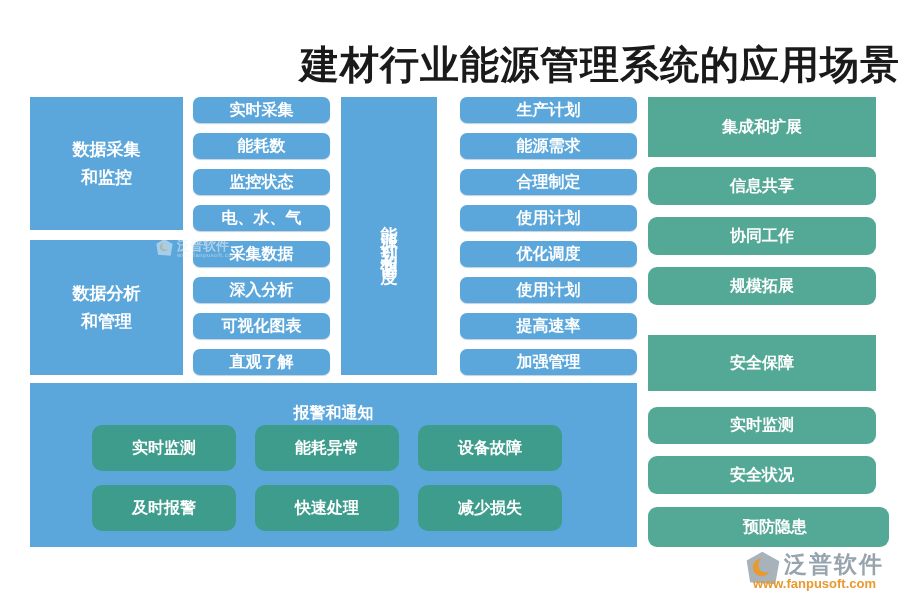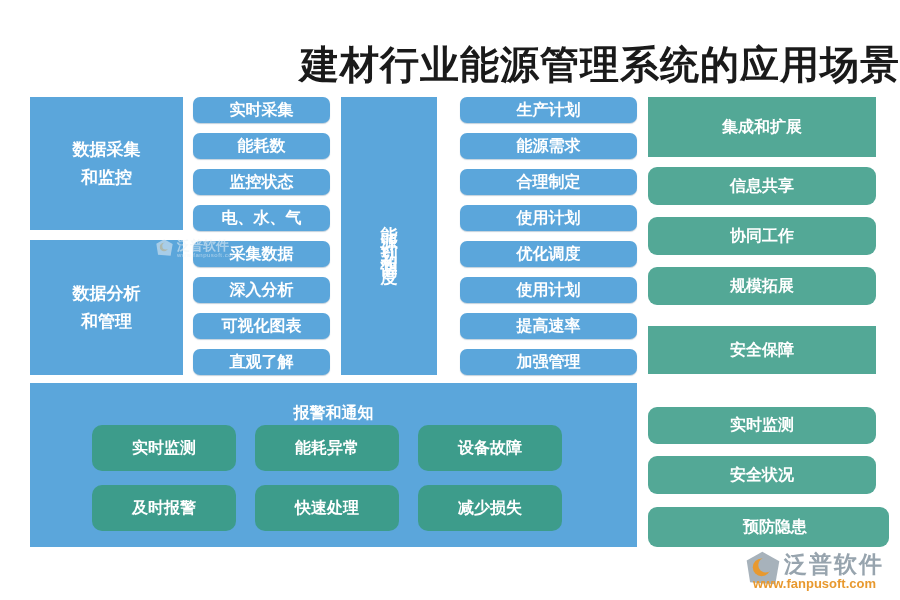--- a/index.html
+++ b/index.html
@@ -80,21 +80,21 @@
     <div class="pill">优化调度</div>
     <div class="pill">使用计划</div>
     <div class="pill">提高速率</div>
     <div class="pill">加强管理</div>
   </div>
 
   <div class="greenbox header" style="top:97px;height:60px;">集成和扩展</div>
   <div class="greenbox" style="top:167px;height:38px;">信息共享</div>
   <div class="greenbox" style="top:217px;height:38px;">协同工作</div>
   <div class="greenbox" style="top:267px;height:38px;">规模拓展</div>
-  <div class="greenbox header" style="top:326px;height:48px;">安全保障</div>
+  <div class="greenbox header" style="top:335px;height:56px;">安全保障</div>
   <div class="greenbox" style="top:407px;height:37px;">实时监测</div>
   <div class="greenbox" style="top:456px;height:38px;">安全状况</div>
   <div class="greenbox" style="top:507px;height:40px;padding-left:13px;">预防隐患</div>
 
   <div class="alarm">
     <div class="alarm-title">报警和通知</div>
     <div class="alarm-row r1">
       <div class="alarm-btn">实时监测</div>
       <div class="alarm-btn">能耗异常</div>
       <div class="alarm-btn">设备故障</div>

